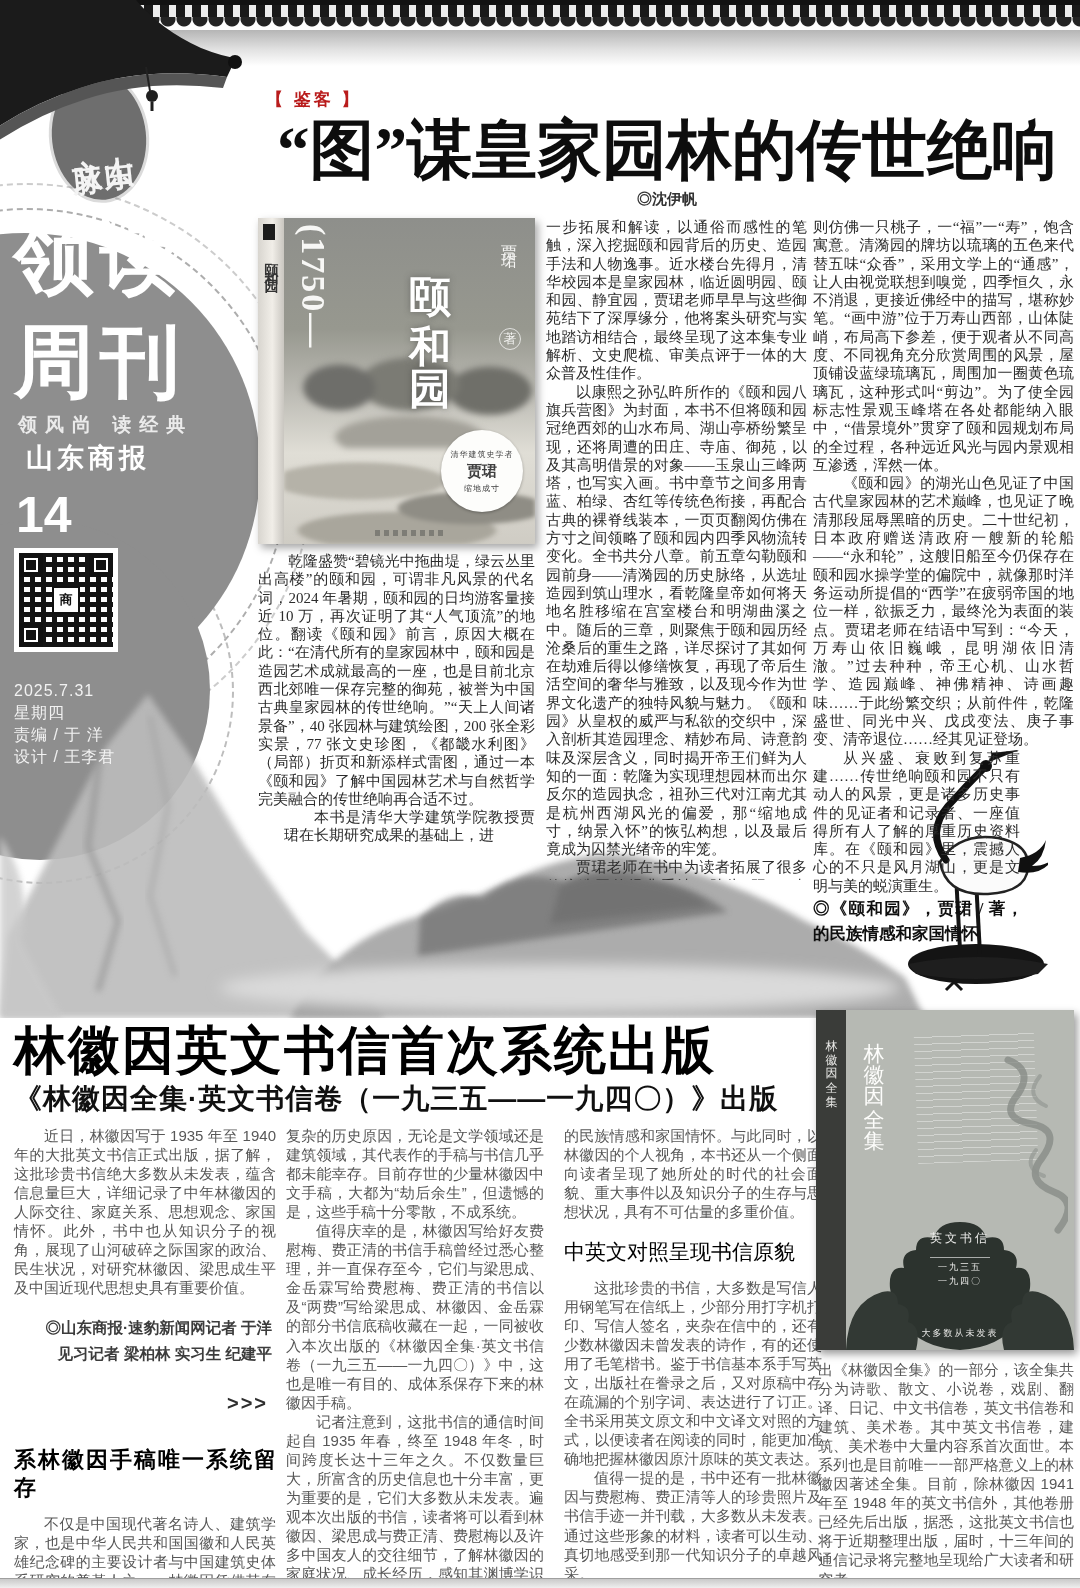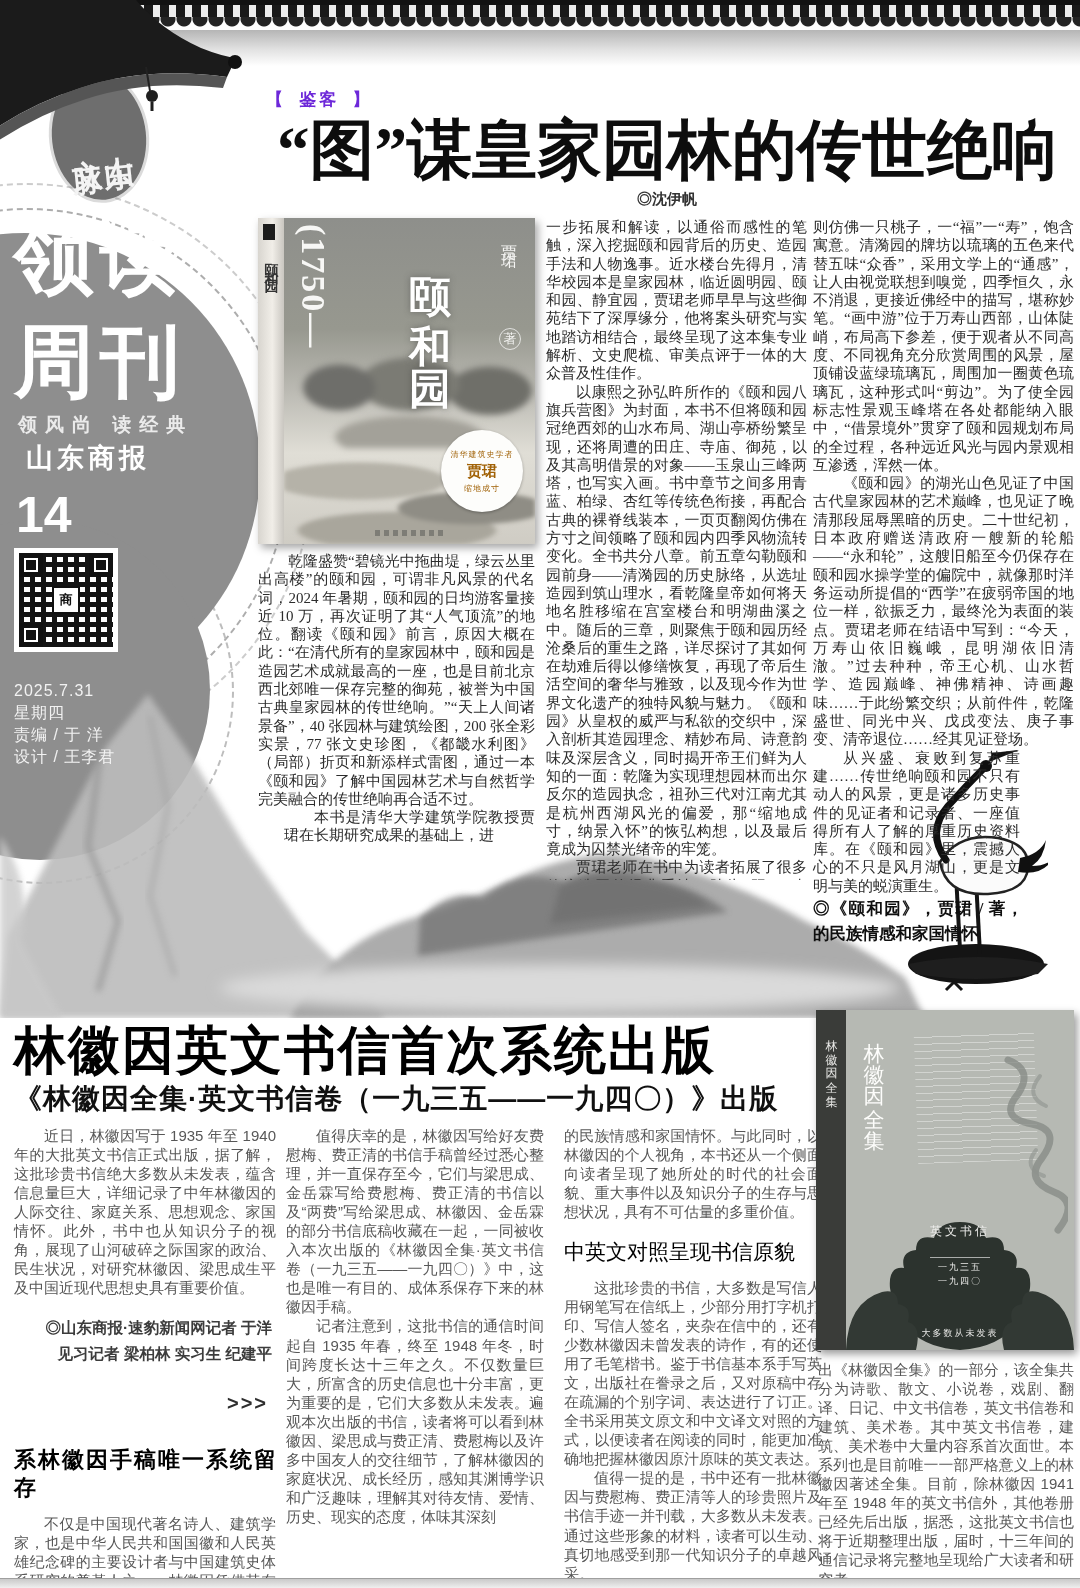--- a/index.html
+++ b/index.html
@@ -45,22 +45,22 @@
       repeating-linear-gradient(90deg,#141414 0 5px,#ffffff 5px 11px);}
   .qr-f{position:absolute;width:24px;height:24px;background:#fff;border:5px solid #111;box-sizing:border-box;}
   .qr-f::after{content:"";position:absolute;left:2px;top:2px;width:10px;height:10px;background:#111;}
   .qr-f.tl{left:0;top:0;} .qr-f.tr{right:0;top:0;} .qr-f.bl{left:0;bottom:0;}
   .qr-logo{position:absolute;left:50%;top:50%;transform:translate(-50%,-50%);width:24px;height:24px;
         background:#fff;border:2px solid #111;display:flex;align-items:center;justify-content:center;
         font-size:13px;font-weight:900;color:#111;}
   .dates{left:14px;top:680px;z-index:2;color:#f2f2f2;font-size:16px;line-height:1.38;letter-spacing:1px;}
 
   
-  .sec-tag{left:266px;top:88px;z-index:2;font-size:17px;font-weight:700;color:#6d28d9;
-        letter-spacing:3px;font-family:Liberation Mono, monospace;}
+  .sec-tag{left:266px;top:88px;z-index:2;font-size:17px;font-weight:700;color:#b91c1c;
+        letter-spacing:3px;font-family:Liberation Sans, sans-serif;}
   .main-title{left:260px;top:106px;width:814px;z-index:2;text-align:center;font-size:65px;
         font-weight:700;color:#0d0d0d;font-family:"Liberation Serif",serif;white-space:nowrap;}
   .main-byline{left:260px;top:190px;width:814px;z-index:2;text-align:center;font-size:15px;
         font-weight:700;color:#333;font-family:"Liberation Serif",serif;}
   .t-col{z-index:2;font-size:15px;line-height:1.22;color:#2c2c2c;text-align:justify;
         font-family:"Liberation Serif",serif;}
   .t-col p{margin:0;text-indent:2em;}
   .t-col p.cont{text-indent:0;}
   .col1{left:258px;top:218px;width:277px;height:650px;}
   .col2{left:546px;top:218px;width:261px;height:662px;overflow:hidden;}
@@ -95,21 +95,21 @@
         color:#f7f7f5;font-size:34px;font-weight:600;letter-spacing:2px;font-family:"Liberation Serif",serif;}
   .b1-title{position:absolute;left:118px;top:26px;writing-mode:vertical-rl;color:#fff;font-size:42px;
         font-weight:600;letter-spacing:46px;font-family:"Liberation Serif",serif;text-shadow:0 0 6px rgba(60,60,60,.5);}
   .b1-author{position:absolute;right:16px;top:14px;writing-mode:vertical-rl;color:#f3f3f1;font-size:16px;
         letter-spacing:8px;font-family:"Liberation Serif",serif;}
   .b1-author-suffix{position:absolute;right:14px;top:110px;color:#f3f3f1;font-size:13px;
         border:1px solid rgba(255,255,255,.7);border-radius:50%;width:20px;height:20px;line-height:20px;
         text-align:center;font-family:"Liberation Serif",serif;}
   .b1-badge{position:absolute;right:12px;bottom:32px;width:82px;height:82px;border-radius:50%;background:#fdfdfb;
         box-shadow:0 1px 3px rgba(0,0,0,.3);display:flex;flex-direction:column;align-items:center;
-        justify-content:center;text-align:center;color:#a16207;font-family:"Liberation Serif",serif;}
+        justify-content:center;text-align:center;color:#404040;font-family:"Liberation Serif",serif;}
   .b1-badge .s{font-size:8px;letter-spacing:1px;}
   .b1-badge .m{font-size:15px;font-weight:700;margin:2px 0;}
   .b1-marks{position:absolute;left:50%;bottom:8px;transform:translateX(-50%);width:70px;height:6px;
         background:repeating-linear-gradient(90deg,#6b6b66 0 5px,transparent 5px 9px);opacity:.7;}
 
   
   .mountains{left:0;top:686px;z-index:1;}
   .crane{left:888px;top:712px;z-index:1;}
 
   
@@ -140,21 +140,21 @@
   .b2-title{position:absolute;left:14px;top:16px;writing-mode:vertical-rl;color:#fdfdfb;font-size:21px;
         letter-spacing:22px;font-family:"Liberation Serif",serif;}
   .b2-manu{position:absolute;left:70px;top:22px;width:120px;height:130px;opacity:.45;
         background:repeating-linear-gradient(0deg,rgba(255,255,255,.85) 0 1px,transparent 1px 7px);
         transform:rotate(-2deg);}
   .b2-sign{position:absolute;right:6px;top:40px;}
   .b2-leaves{position:absolute;left:0;bottom:0;width:100%;height:150px;}
   .b2-sub{position:absolute;left:50%;bottom:62px;transform:translateX(-50%);text-align:center;
         color:#ececea;font-family:"Liberation Serif",serif;z-index:2;}
   .b2-sub .l1{font-size:12px;letter-spacing:3px;border-bottom:1px solid rgba(255,255,255,.6);
-        padding-bottom:17px;margin-bottom:3px;}
+        padding-bottom:10px;margin-bottom:3px;}
   .b2-sub .l2{font-size:9px;letter-spacing:2px;line-height:1.5;}
   .b2-pub{position:absolute;left:50%;bottom:10px;transform:translateX(-50%);color:#e5e5e3;font-size:9px;
         letter-spacing:2px;z-index:2;white-space:nowrap;font-family:"Liberation Serif",serif;}
 
   .bottom-bar{left:0;bottom:0;width:100%;height:9px;z-index:5;border-top:1px solid #9f9f9f;
         background:linear-gradient(#c9c9c9,#efefef);}
 </style>
 </head>
 <body>
 
@@ -288,20 +288,21 @@
     <div class="byline-block">
       <div>◎山东商报·速豹新闻网记者 于洋</div>
       <div>见习记者 梁柏林 实习生 纪建平</div>
     </div>
     <div class="more">&gt;&gt;&gt;</div>
     <div class="subhead">系林徽因手稿唯一系统留存</div>
     <p>不仅是中国现代著名诗人、建筑学家，也是中华人民共和国国徽和人民英雄纪念碑的主要设计者与中国建筑史体系研究的奠基人之一，林徽因凭借其在多个领域的杰出贡献而广为人知。此前，由于</p>
   </div>
 
   <div class="abs b-col bcol2">
+    <p class="cont">复杂的历史原因，无论是文学领域还是建筑领域，其代表作的手稿与书信几乎都未能幸存。目前存世的少量林徽因中文手稿，大都为“劫后余生”，但遗憾的是，这些手稿十分零散，不成系统。</p>
     <p>值得庆幸的是，林徽因写给好友费慰梅、费正清的书信手稿曾经过悉心整理，并一直保存至今，它们与梁思成、金岳霖写给费慰梅、费正清的书信以及“两费”写给梁思成、林徽因、金岳霖的部分书信底稿收藏在一起，一同被收入本次出版的《林徽因全集·英文书信卷（一九三五——一九四〇）》中，这也是唯一有目的、成体系保存下来的林徽因手稿。</p>
     <p>记者注意到，这批书信的通信时间起自 1935 年春，终至 1948 年冬，时间跨度长达十三年之久。不仅数量巨大，所富含的历史信息也十分丰富，更为重要的是，它们大多数从未发表。遍观本次出版的书信，读者将可以看到林徽因、梁思成与费正清、费慰梅以及许多中国友人的交往细节，了解林徽因的家庭状况、成长经历，感知其渊博学识和广泛趣味，理解其对待友情、爱情、历史、现实的态度，体味其深刻</p>
   </div>
 
   <div class="abs b-col bcol3">
     <p class="cont">的民族情感和家国情怀。与此同时，以林徽因的个人视角，本书还从一个侧面向读者呈现了她所处的时代的社会面貌、重大事件以及知识分子的生存与思想状况，具有不可估量的多重价值。</p>
     <div class="subhead2">中英文对照呈现书信原貌</div>
     <p>这批珍贵的书信，大多数是写信人用钢笔写在信纸上，少部分用打字机打印、写信人签名，夹杂在信中的，还有少数林徽因未曾发表的诗作，有的还使用了毛笔楷书。鉴于书信基本系手写英文，出版社在誊录之后，又对原稿中存在疏漏的个别字词、表达进行了订正。全书采用英文原文和中文译文对照的方式，以便读者在阅读的同时，能更加准确地把握林徽因原汁原味的英文表达。</p>
     <p>值得一提的是，书中还有一批林徽因与费慰梅、费正清等人的珍贵照片及书信手迹一并刊载，大多数从未发表。通过这些形象的材料，读者可以生动、真切地感受到那一代知识分子的卓越风采。</p>
     <p>本次出版图书为人民文学出版社推</p>

